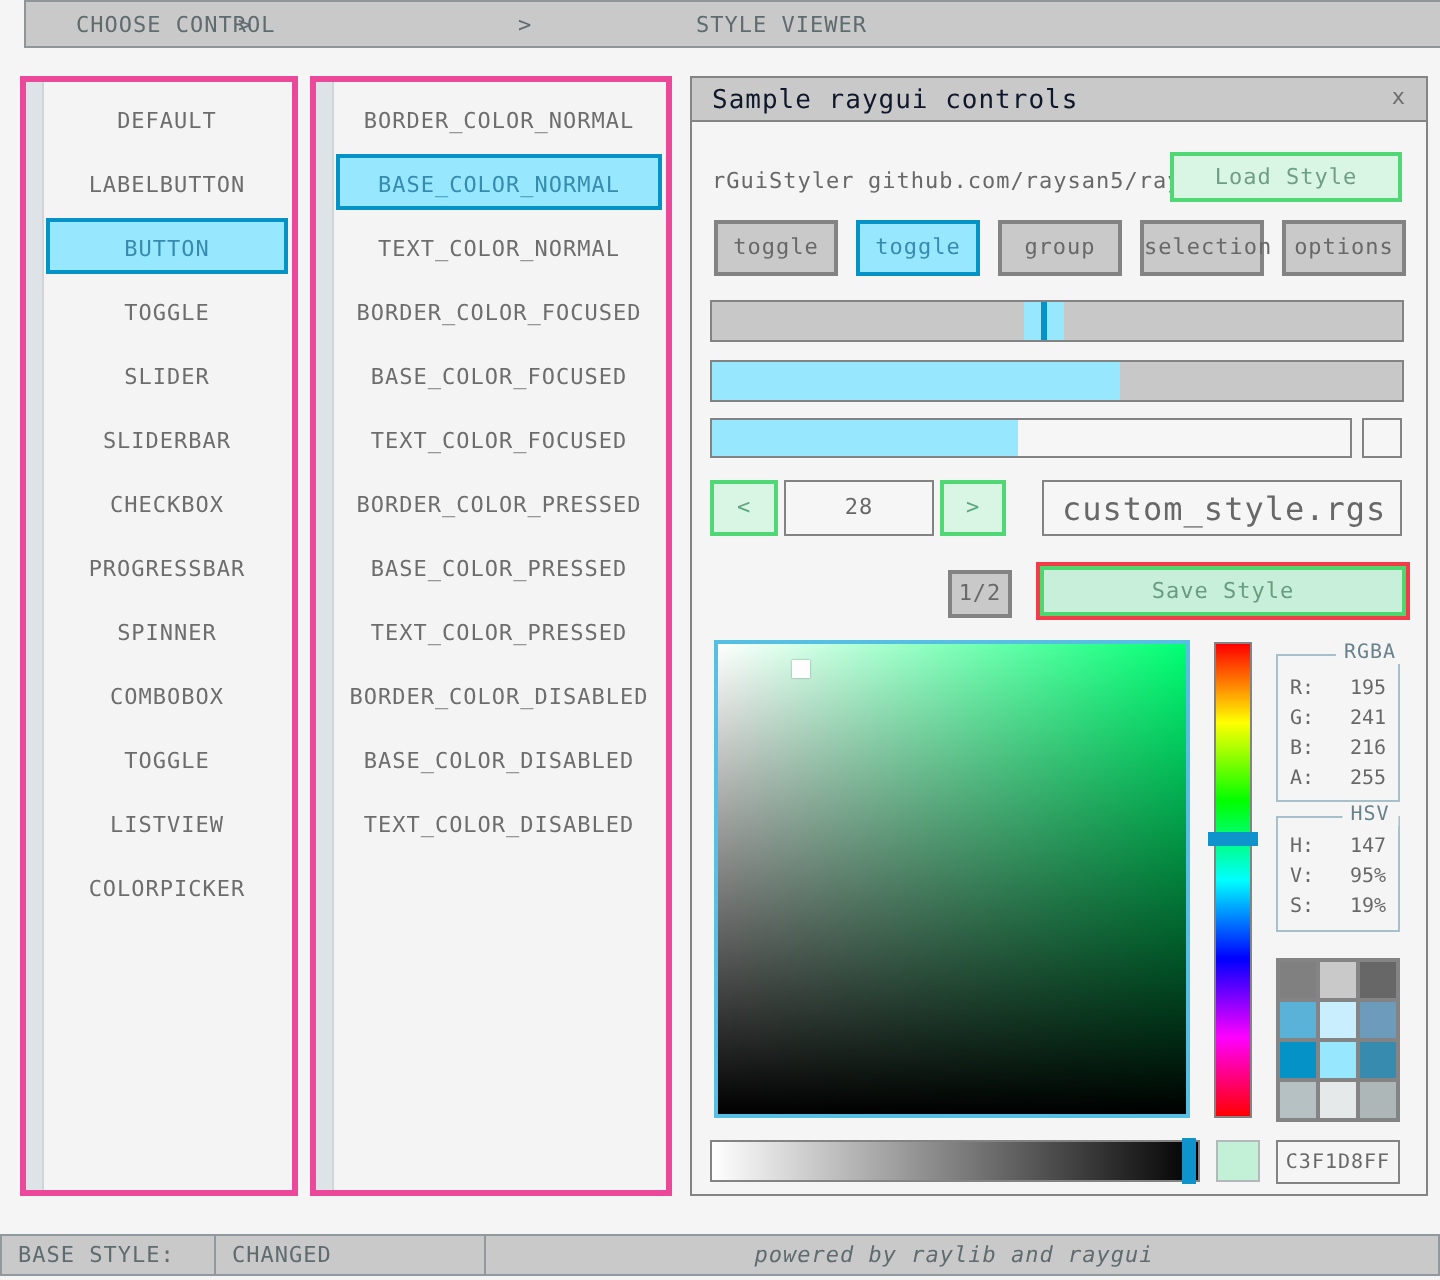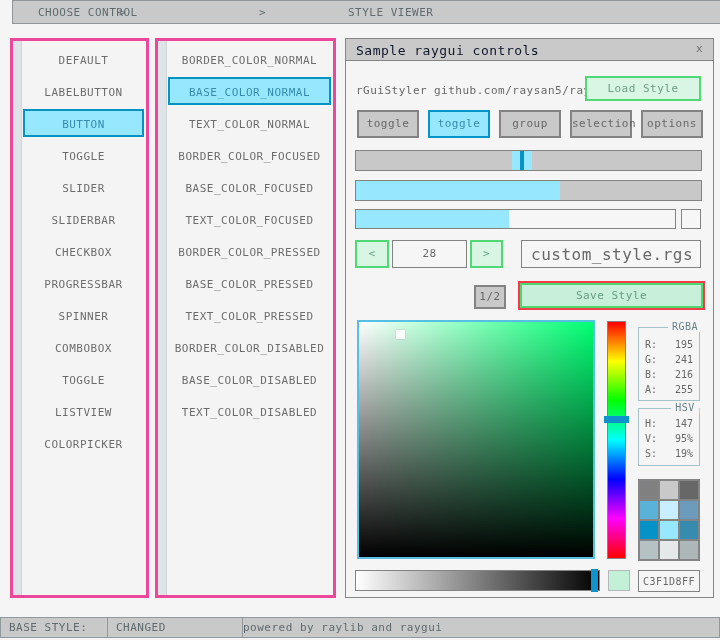--- a/index.html
+++ b/index.html
@@ -168,21 +168,21 @@
     display:grid; grid-template-columns:repeat(3,1fr); gap:2px;
   }
   .swatch-cell { cursor:pointer; }
   
   .status-section {
     position:absolute; top:617px; height:21px; background:#c9c9c9;
     border:1px solid #909a9e; line-height:19px; color:#5f6b6e;
   }
   .ss-1 { left:0; width:108px; padding-left:8px; }
   .ss-2 { left:107px; width:136px; padding-left:8px; }
-  .ss-3 { left:242px; width:478px; text-align:left; padding-right:8px; }
+  .ss-3 { left:242px; width:478px; text-align:center; padding-right:8px;font-style:italic; }
 </style>
 </head>
 <body>
 
 <div class="screen">
 
   <div class="topbar">
     <span class="tb-step1">CHOOSE CONTROL</span>
     <span class="tb-sep1">&gt;</span>
     <span class="tb-sep2">&gt;</span>

